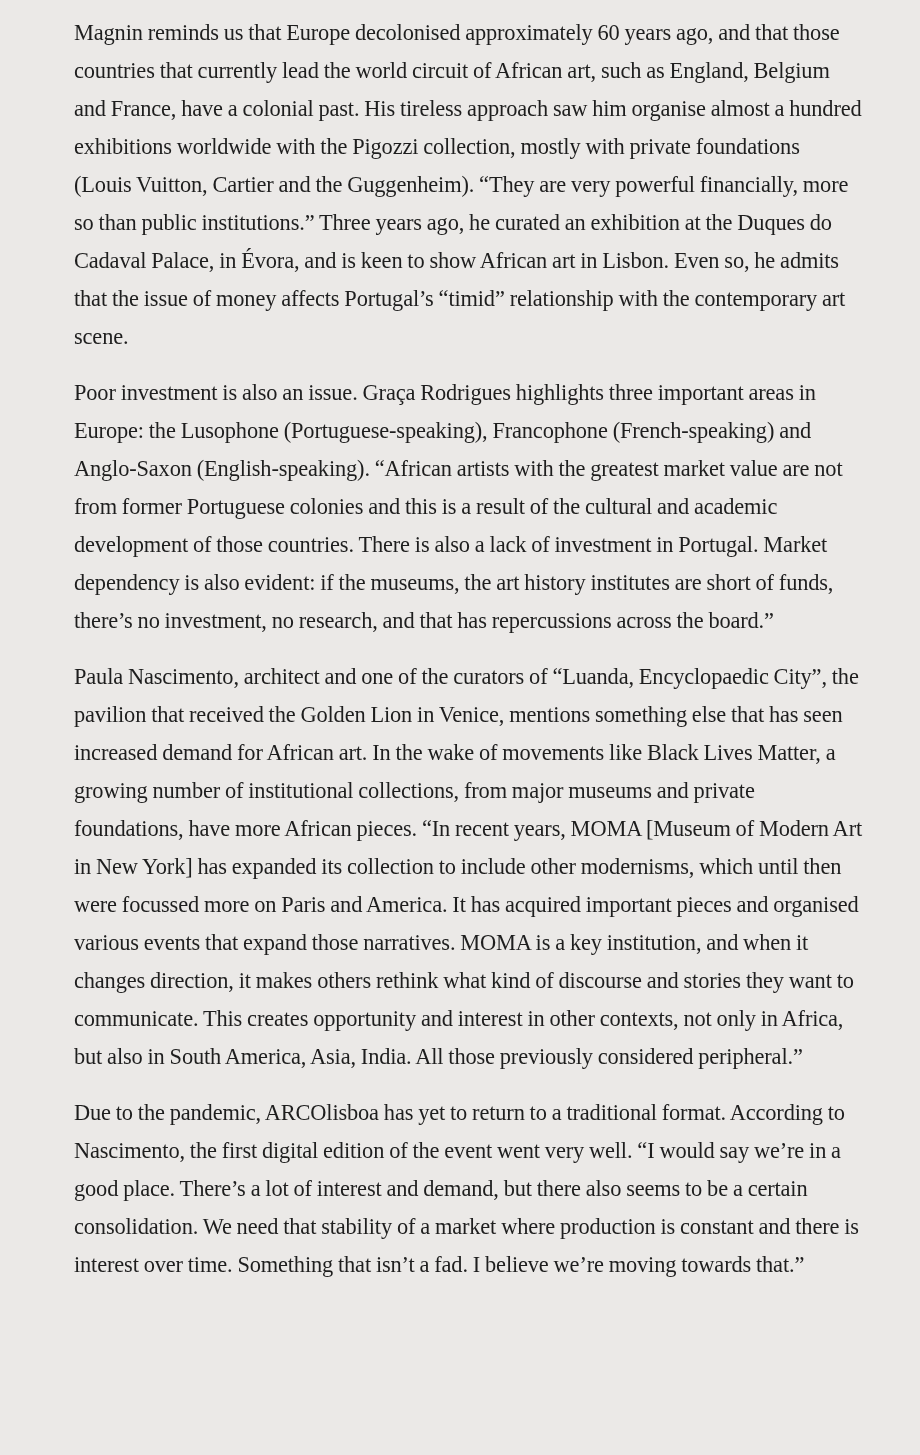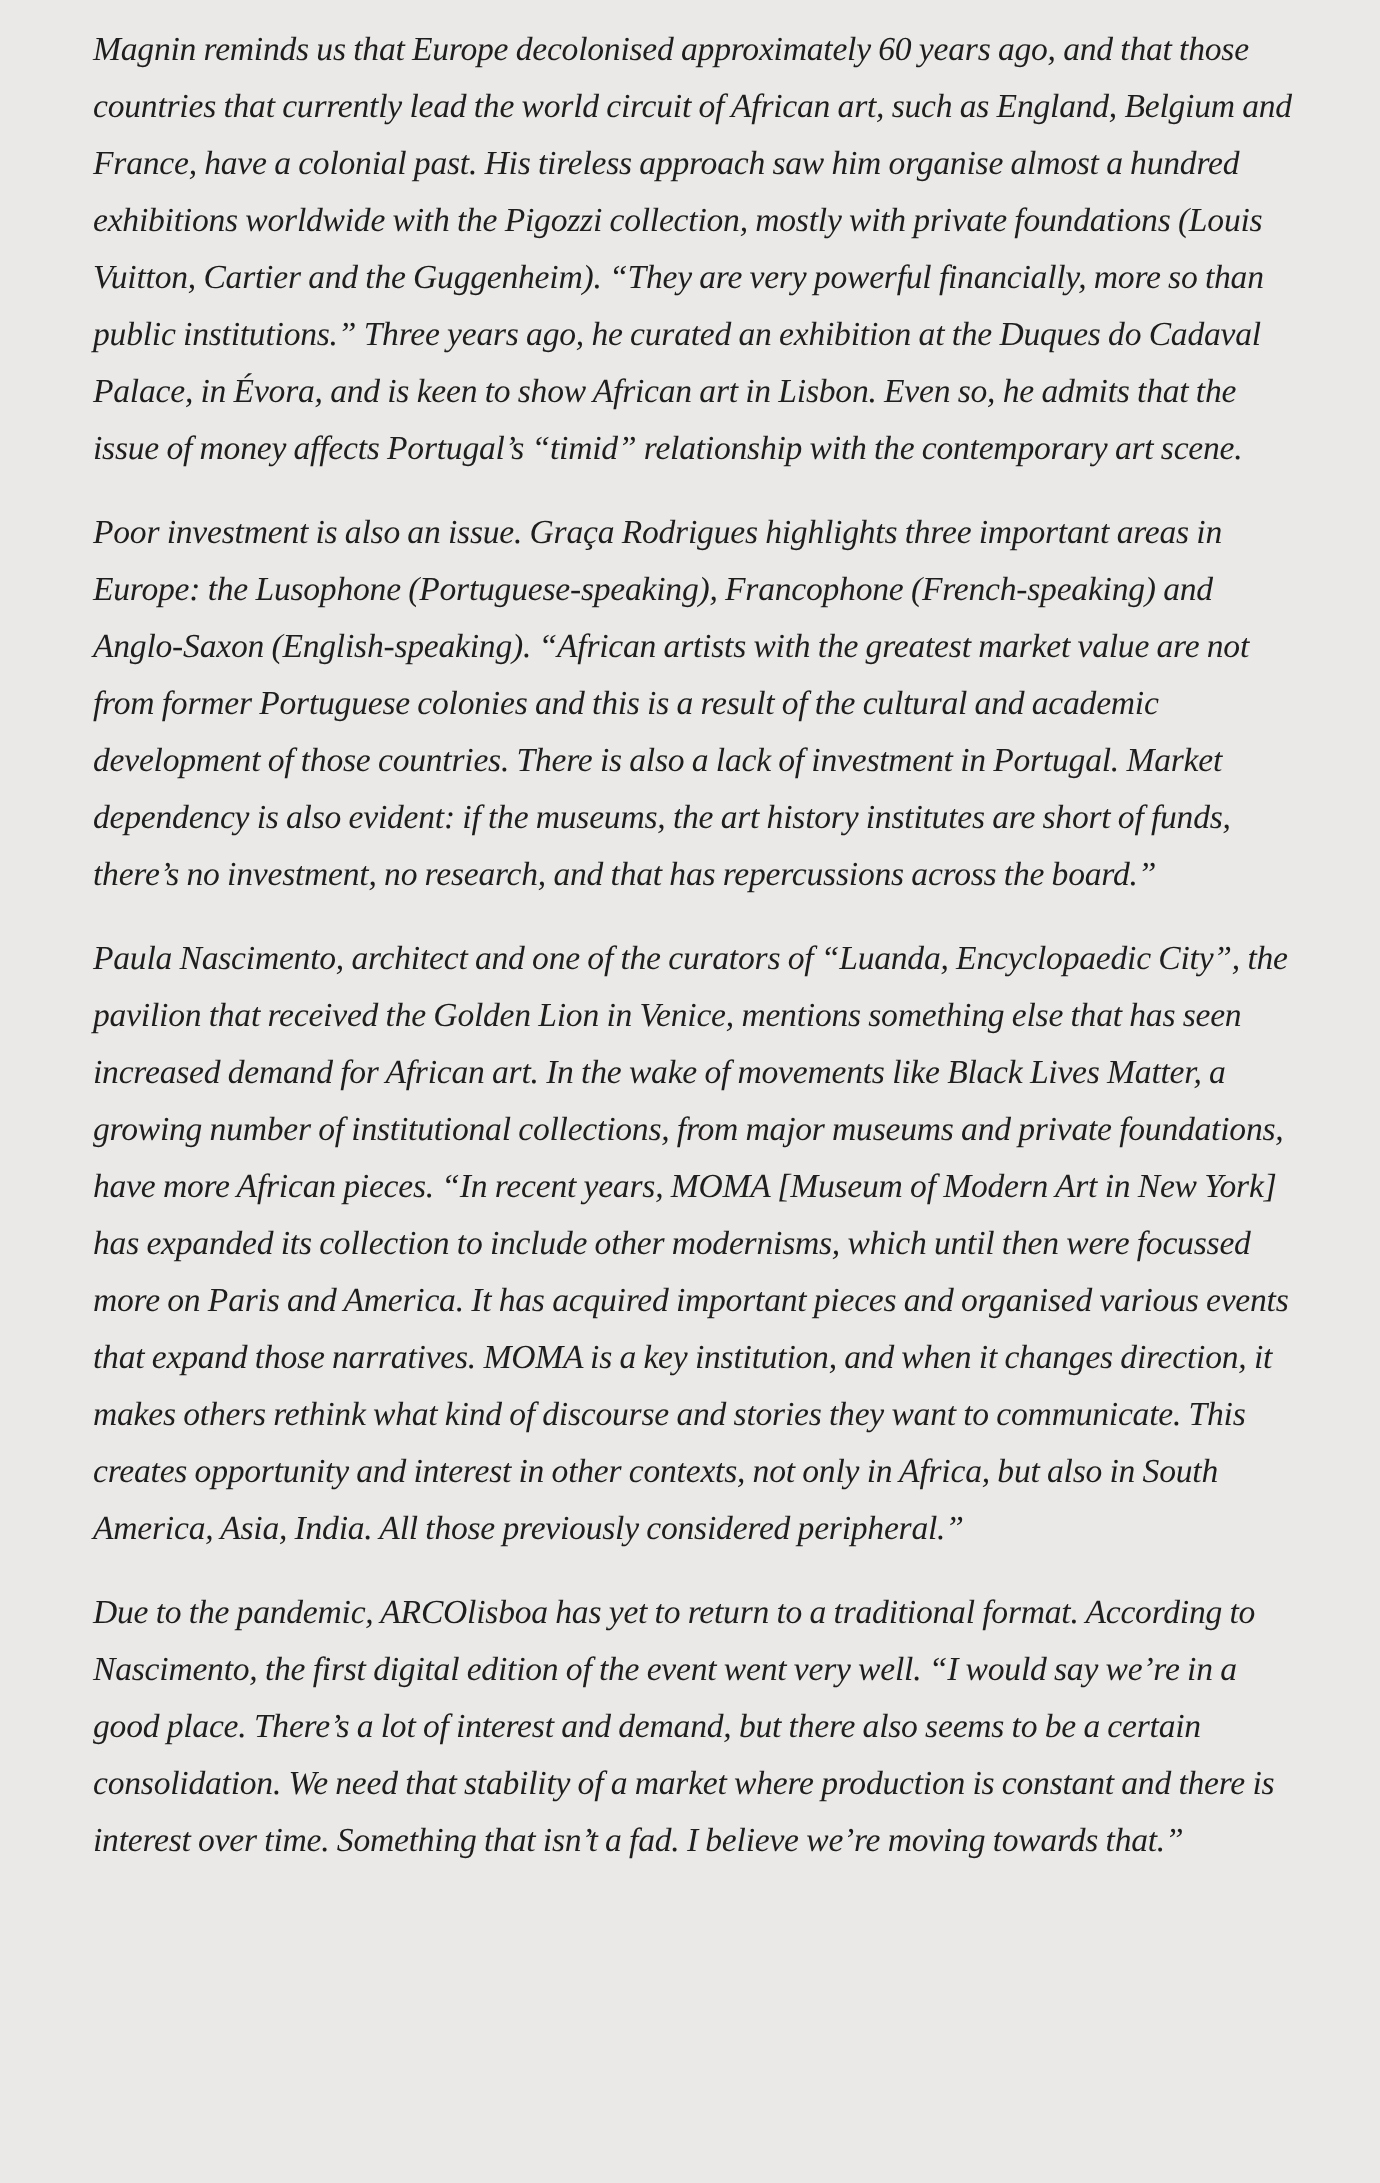--- a/index.html
+++ b/index.html
@@ -19,22 +19,21 @@
       top: 14px;
       width: 800px;
       color: #1e1e1e;
       font-family: "Liberation Serif", "DejaVu Serif", serif;
       font-size: 22.4px;
       line-height: 38px;
       letter-spacing: -0.15px;
       word-spacing: -0.5px;
     }
     .article p {
-      margin: 0 0 18px 0;
-      font-style: italic;
+      margin: 0 0 18px 12px;
     }
   </style>
 </head>
 <body>
 
 <article class="article">
   <p>Magnin reminds us that Europe decolonised approximately 60 years ago, and that those countries that currently lead the world circuit of African art, such as England, Belgium and France, have a colonial past. His tireless approach saw him organise almost a hundred exhibitions worldwide with the Pigozzi collection, mostly with private foundations (Louis Vuitton, Cartier and the Guggenheim). “They are very powerful financially, more so than public institutions.” Three years ago, he curated an exhibition at the Duques do Cadaval Palace, in Évora, and is keen to show African art in Lisbon. Even so, he admits that the issue of money affects Portugal’s “timid” relationship with the contemporary art scene.</p>
   <p>Poor investment is also an issue. Graça Rodrigues highlights three important areas in Europe: the Lusophone (Portuguese-speaking), Francophone (French-speaking) and Anglo-Saxon (English-speaking). “African artists with the greatest market value are not from former Portuguese colonies and this is a result of the cultural and academic development of those countries. There is also a lack of investment in Portugal. Market dependency is also evident: if the museums, the art history institutes are short of funds, there’s no investment, no research, and that has repercussions across the board.”</p>
   <p>Paula Nascimento, architect and one of the curators of “Luanda, Encyclopaedic City”, the pavilion that received the Golden Lion in Venice, mentions something else that has seen increased demand for African art. In the wake of movements like Black Lives Matter, a growing number of institutional collections, from major museums and private foundations, have more African pieces. “In recent years, MOMA [Museum of Modern Art in New York] has expanded its collection to include other modernisms, which until then were focussed more on Paris and America. It has acquired important pieces and organised various events that expand those narratives. MOMA is a key institution, and when it changes direction, it makes others rethink what kind of discourse and stories they want to communicate. This creates opportunity and interest in other contexts, not only in Africa, but also in South America, Asia, India. All those previously considered peripheral.”</p>
   <p>Due to the pandemic, ARCOlisboa has yet to return to a traditional format. According to Nascimento, the first digital edition of the event went very well. “I would say we’re in a good place. There’s a lot of interest and demand, but there also seems to be a certain consolidation. We need that stability of a market where production is constant and there is interest over time. Something that isn’t a fad. I believe we’re moving towards that.”</p>

